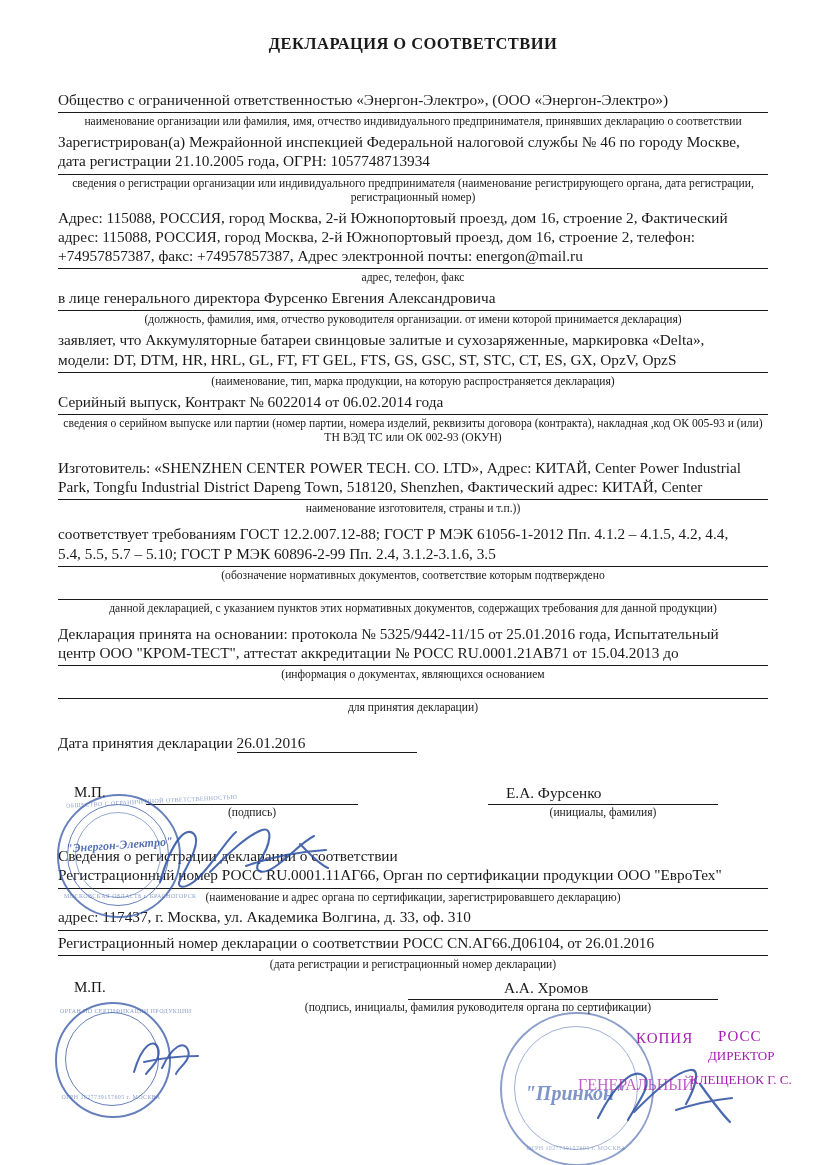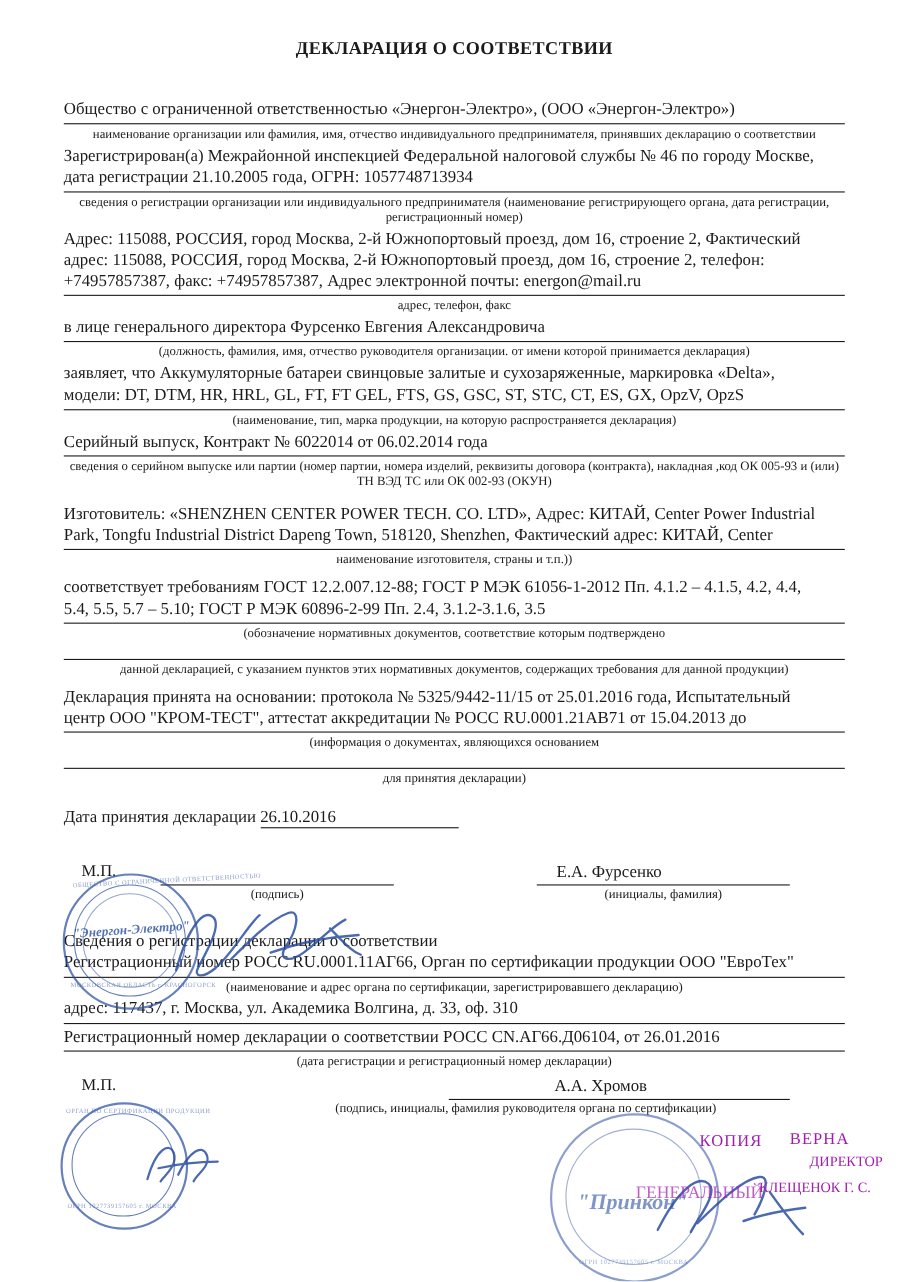--- a/index.html
+++ b/index.html
@@ -226,21 +226,21 @@
       <div class="caption">(информация о документах, являющихся основанием</div>
       <div class="gap-m"></div>
       <div class="rule"></div>
       <div class="caption">для принятия декларации)</div>
     </div>
 
     <div class="gap-l"></div>
 
     <div class="dateline">
       <span>Дата принятия декларации</span>
-      <span class="ul">26.10.2016</span>
+      <span class="ul">26.01.2016</span>
     </div>
 
     <div class="gap-m"></div>
 
 
     <div class="gap-s"></div>
 
     <div class="sig-row">
       <div class="sig-left">М.П.</div>
       <div class="sig-line-a"></div>
@@ -309,18 +309,18 @@
   <svg class="ink" style="left:590px; top:1060px;" width="150" height="80" viewBox="0 0 150 80">
     <g fill="none" stroke="#2b4fa2" stroke-width="2.2" stroke-linecap="round">
       <path d="M8 58 C 26 22, 44 8, 54 16 C 64 24, 44 48, 38 60"></path>
       <path d="M44 52 C 66 30, 86 12, 100 10 C 112 8, 104 30, 96 44"></path>
       <path d="M86 50 C 104 44, 124 40, 142 38"></path>
       <path d="M110 24 C 120 38, 130 52, 140 62"></path>
     </g>
   </svg>
 
   <div class="hand" style="left:636px; top:1030px; font-size:15px; letter-spacing:1px;">КОПИЯ</div>
-  <div class="hand" style="left:718px; top:1028px; font-size:15px; letter-spacing:1px;">ВЕРНА</div>
+  <div class="hand" style="left:718px; top:1028px; font-size:15px; letter-spacing:1px;">РОСС</div>
   <div class="hand" style="left:578px; top:1076px; font-size:16px; opacity:.7;">ГЕНЕРАЛЬНЫЙ</div>
-  <div class="hand" style="left:736px; top:1048px; font-size:13px;">ДИРЕКТОР</div>
+  <div class="hand" style="left:708px; top:1048px; font-size:13px;">ДИРЕКТОР</div>
   <div class="hand" style="left:690px; top:1072px; font-size:13px;">КЛЕЩЕНОК Г. С.</div>
 
 </div>
 
 </body></html>

